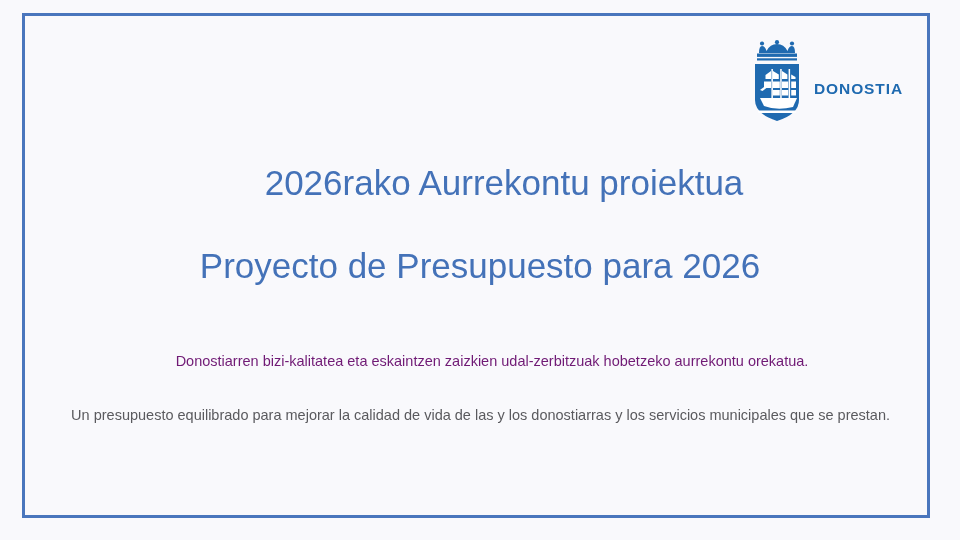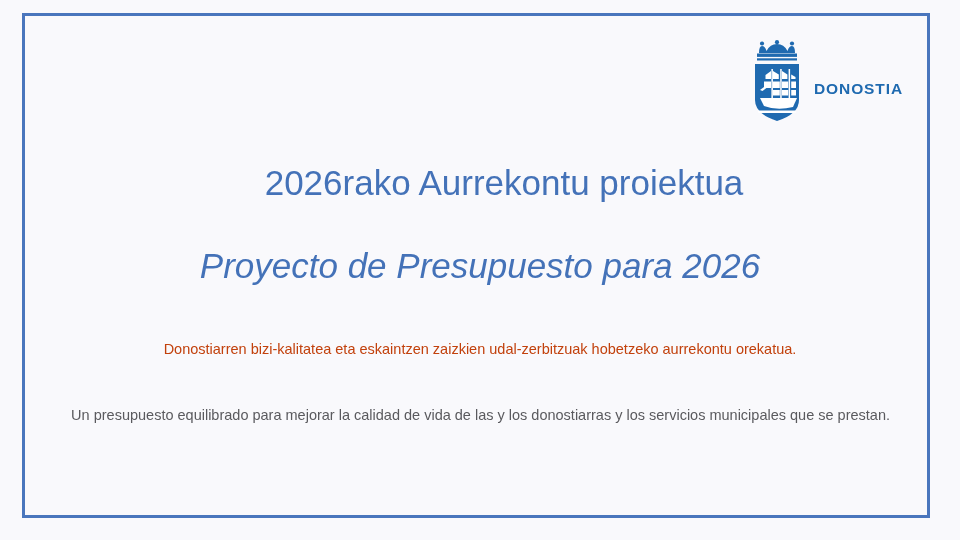--- a/index.html
+++ b/index.html
@@ -85,35 +85,34 @@
   .title-eu {
     font-size: 35px;
     line-height: 46px;
     margin: 0;
     padding-left: 48px;
   }
   .title-es {
     font-size: 35px;
     line-height: 46px;
     margin: 37px 0 0 0;
-    font-style: italic;
   }
 
   
   .body-eu {
     position: absolute;
     left: 80px;
     top: 338px;
     width: 800px;
     text-align: center;
-    color: #c2410c;
+    color: #701a75;
     font-family: "Liberation Sans", sans-serif;
     font-size: 14.5px;
     line-height: 22px;
-    margin: 0;
+    margin: 12px;
   }
   .body-es {
     position: absolute;
     left: 70px;
     top: 400px;
     width: 820px;
     text-align: right;
     color: #5a5a5e;
     font-family: "Liberation Sans", sans-serif;
     font-size: 14.5px;

